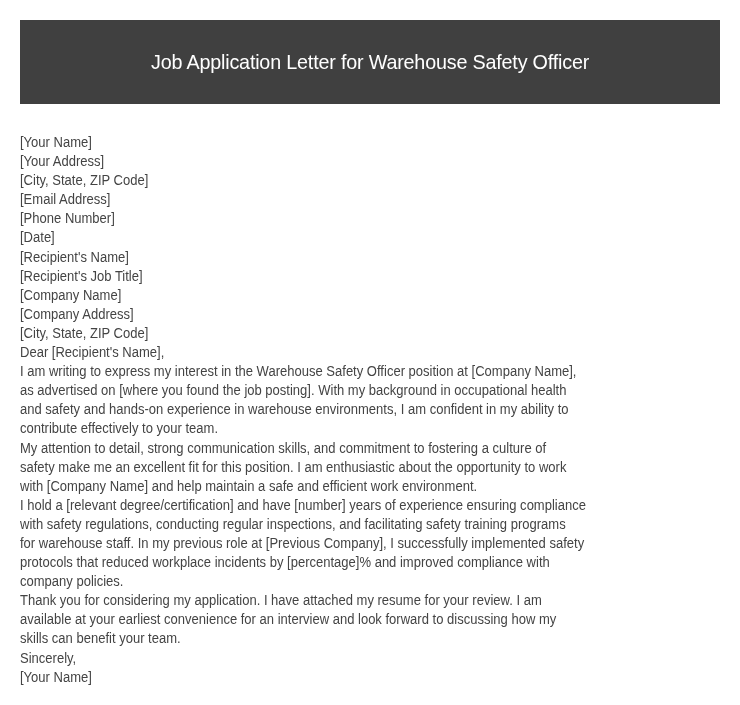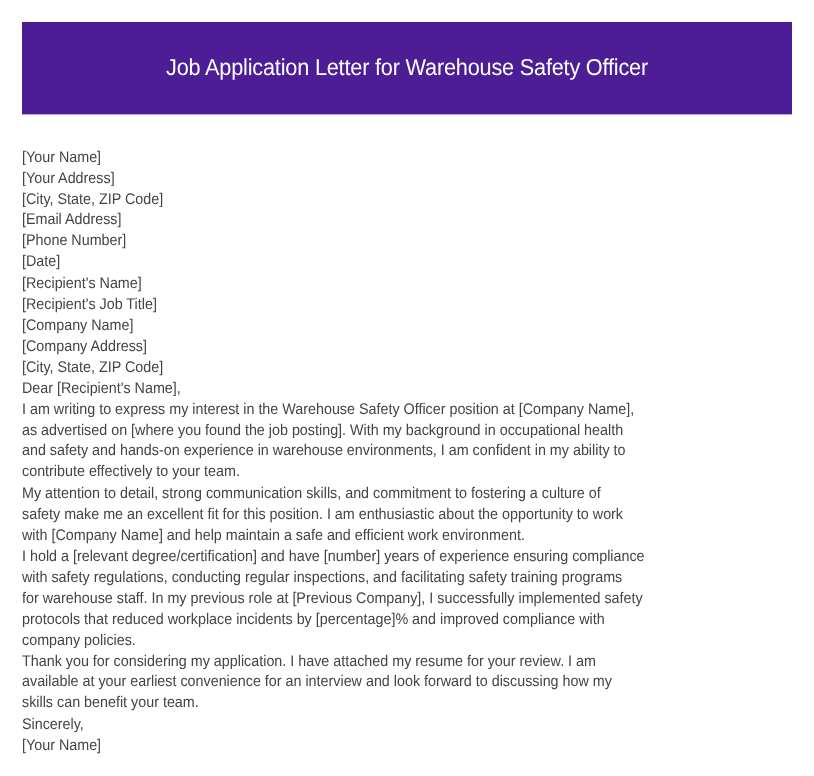--- a/index.html
+++ b/index.html
@@ -13,21 +13,21 @@
       position: relative;
       font-family: "Liberation Sans", sans-serif;
       overflow: hidden;
     }
     .header {
       position: absolute;
       left: 20px;
       top: 20px;
       width: 700px;
       height: 84px;
-      background: #4c1d95;
+      background: #404040;
       display: flex;
       align-items: center;
       justify-content: center;
     }
     .header h1 {
       margin: 0;
       color: #ffffff;
       font-weight: normal;
       font-size: 21px;
       letter-spacing: -0.2px;

